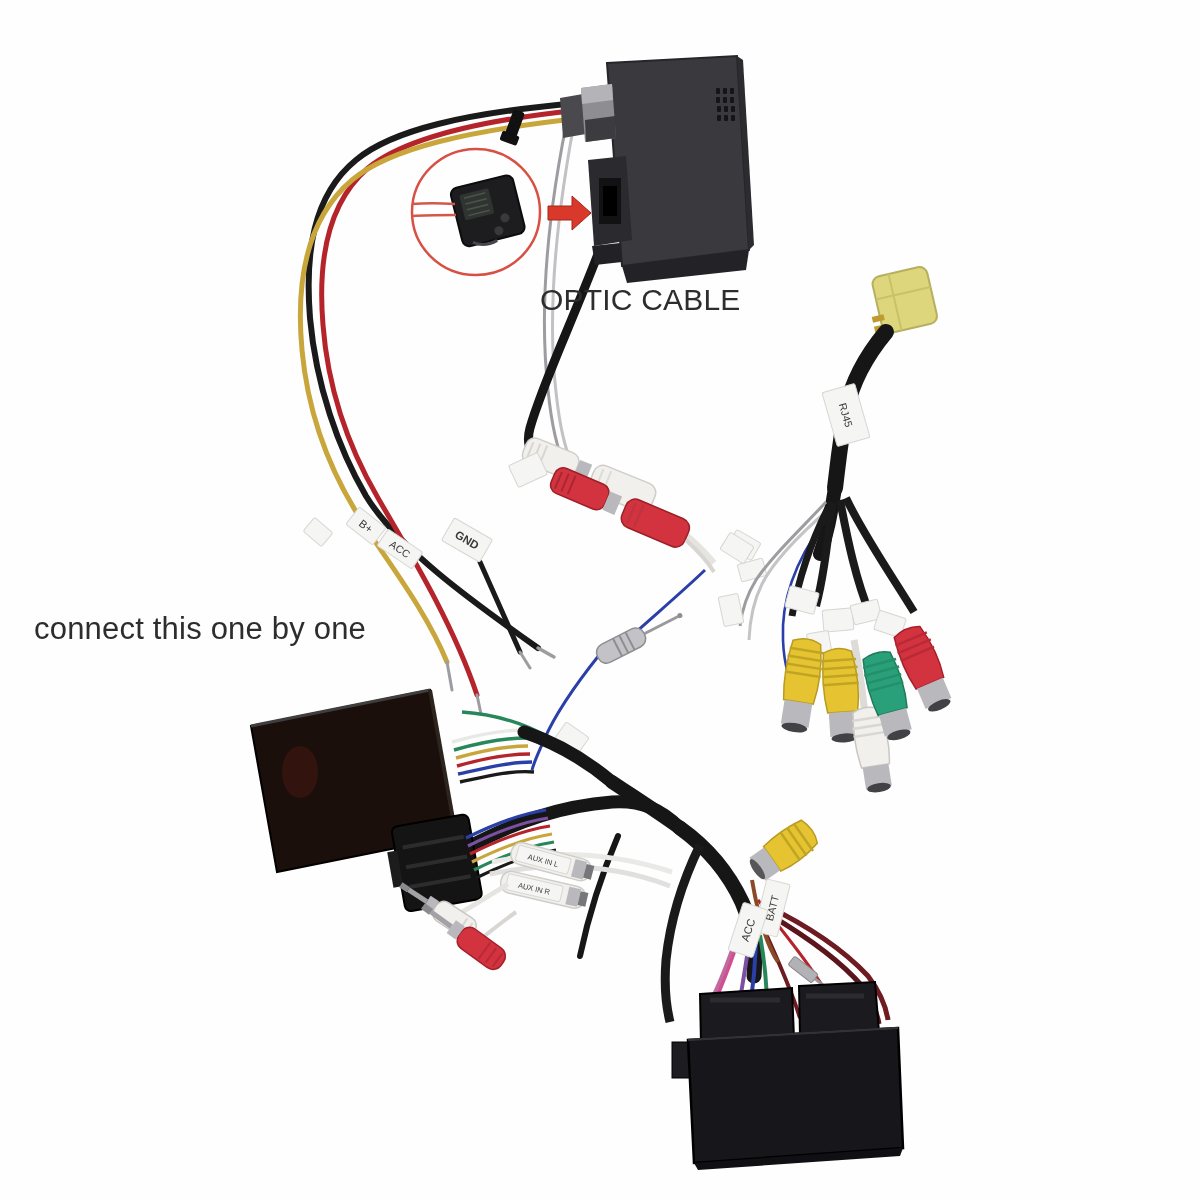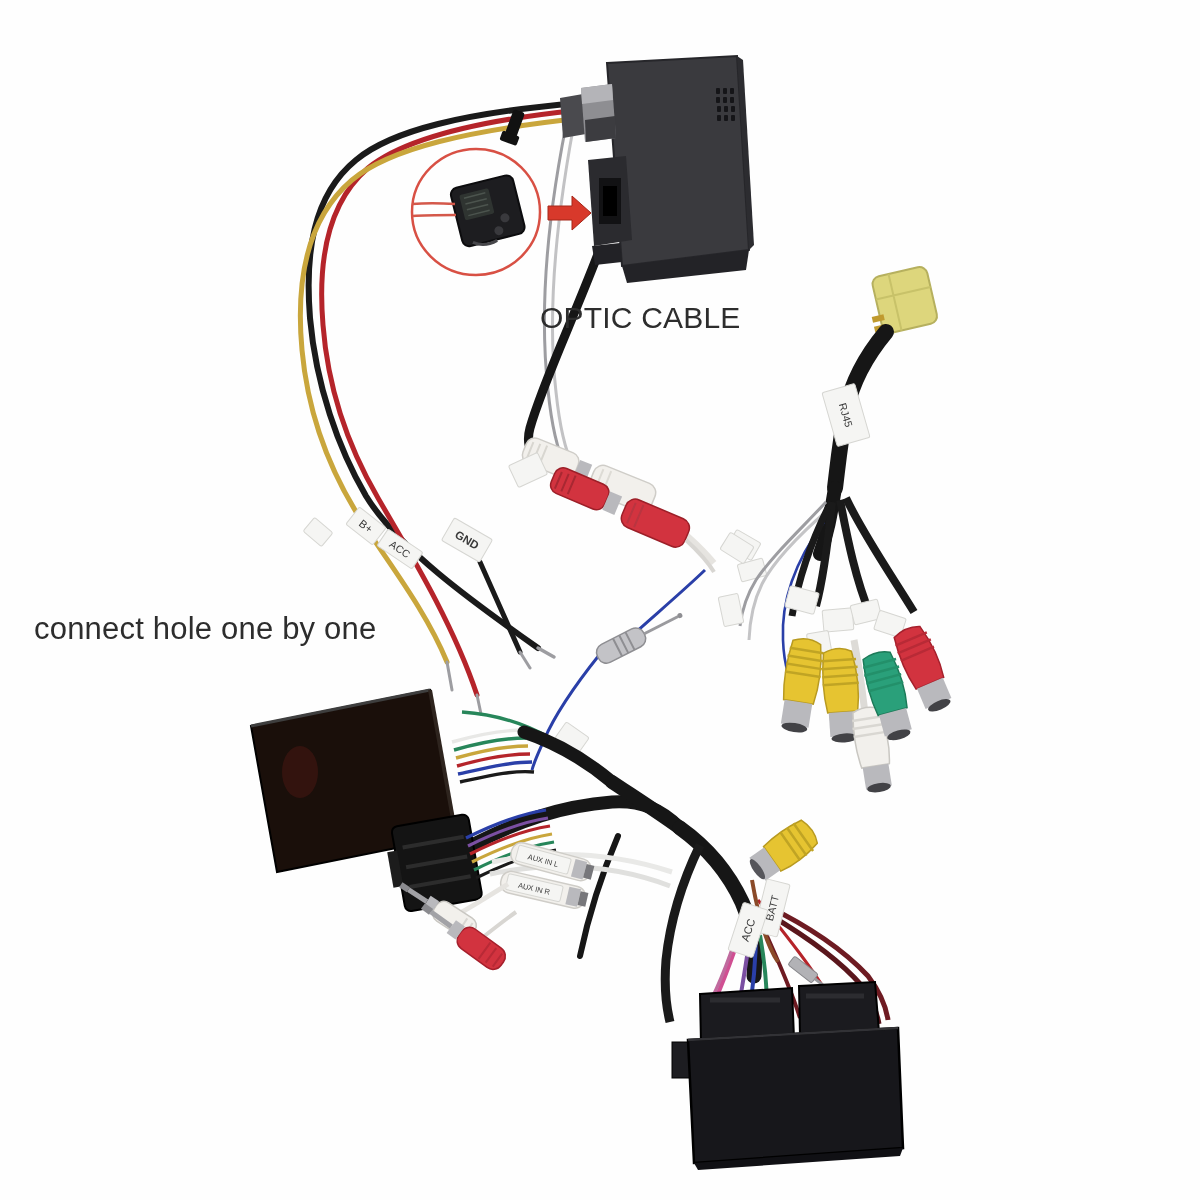--- a/index.html
+++ b/index.html
@@ -5,21 +5,21 @@
   html,body{margin:0;padding:0;background:#ffffff;}
   .stage{
     position:relative;width:1200px;height:1200px;background:#fefefe;
     font-family:"Liberation Sans", sans-serif;overflow:hidden;
   }
   svg{position:absolute;left:0;top:0;}
   .annot{
     position:absolute;color:var(--text_dark);
     font-family:"Liberation Sans", sans-serif;
   }
-  .annot-optic{left:540px;top:299px;font-size:30px;line-height:38px;font-weight:500;letter-spacing:.2px;}
+  .annot-optic{left:540px;top:281px;font-size:30px;line-height:38px;font-weight:500;letter-spacing:.2px;}
   .annot-note{left:34px;top:611px;font-size:31px;font-weight:500;letter-spacing:.2px;}
   .tag-text{font-family:"Liberation Sans", sans-serif;fill:#3a3a3a;}
   .flag{fill:var(--label_white);stroke:#d6d6d2;stroke-width:1;}
 </style>
 </head>
 <body>
 
 <div class="stage">
 
 <svg width="1200" height="1200" viewBox="0 0 1200 1200">
@@ -362,15 +362,15 @@
       <path d="M 688,1040 L 898,1028" stroke="#323236" stroke-width="2.5" fill="none"></path>
       <path d="M 710,1000 h70 M 806,996 h58" stroke="#2c2c30" stroke-width="5"></path>
       <path d="M 694,1163 L 903,1148 L 900,1156 L 698,1170 Z" fill="#101014"></path>
     </g>
   </g>
 </svg>
 
   <div class="annot annot-optic">
     <div>OPTIC CABLE</div>
   </div>
-  <div class="annot annot-note">connect hole one by one</div>
+  <div class="annot annot-note">connect this one by one</div>
 
 </div>
 
 </body></html>

